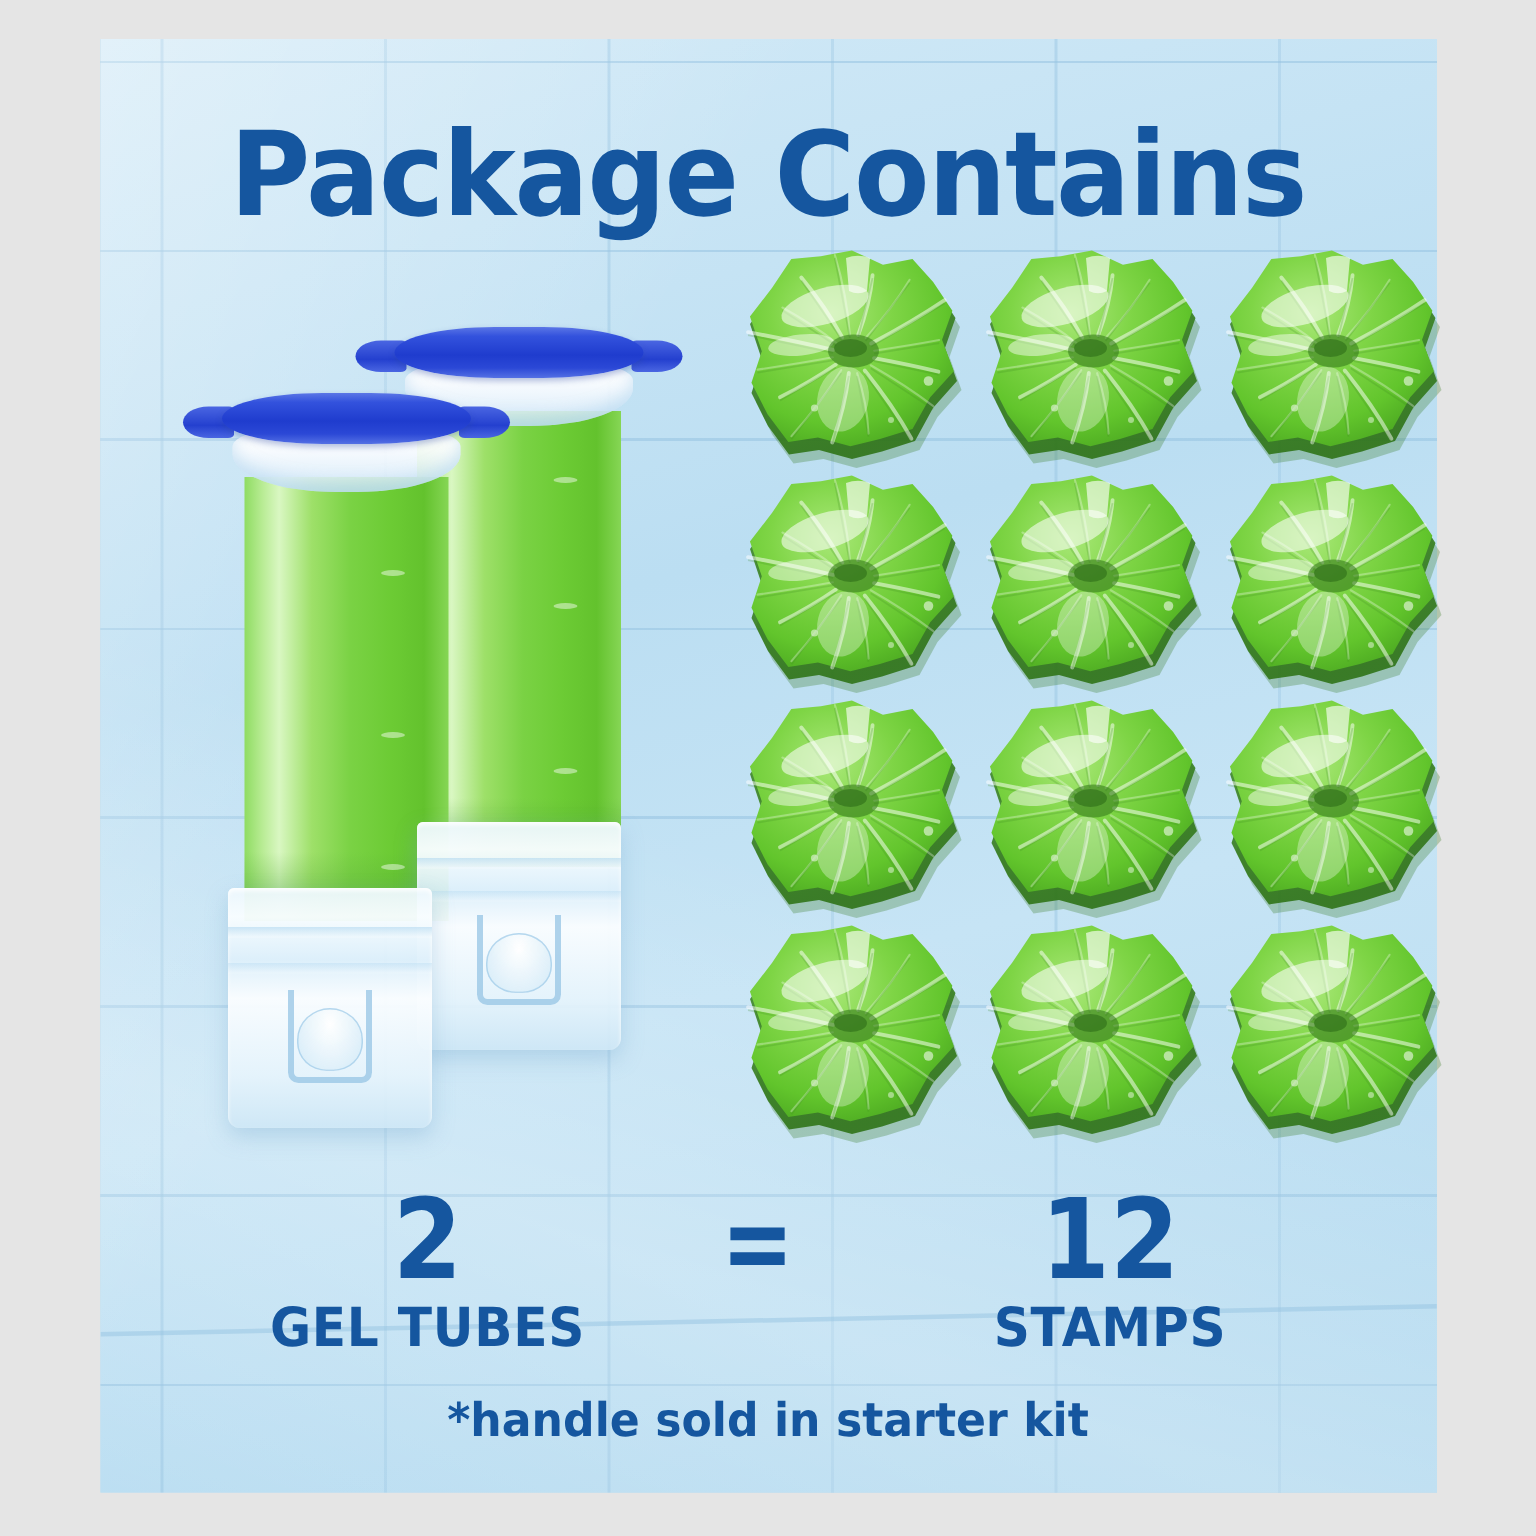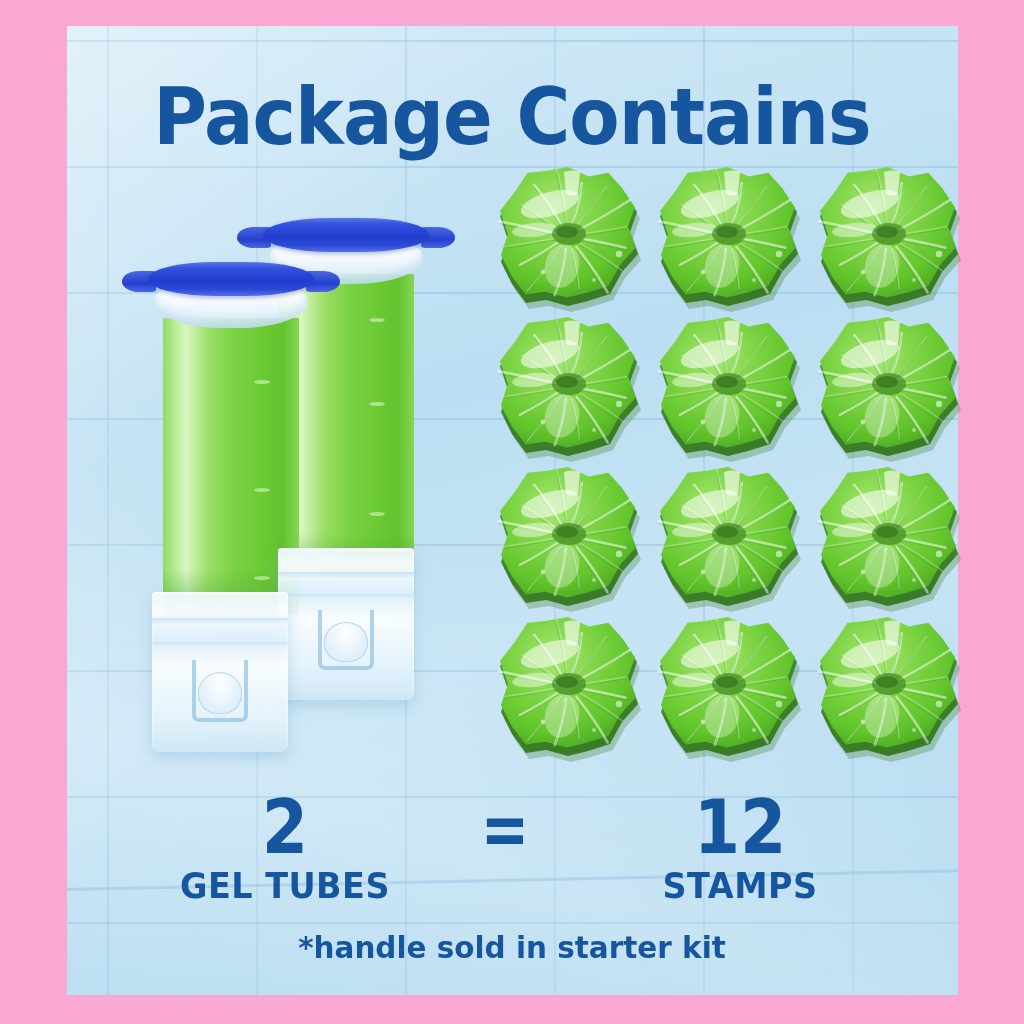--- a/index.html
+++ b/index.html
@@ -9,21 +9,21 @@
     height: 1024px;
     background: #ffffff;
     font-family: "Liberation Sans", sans-serif;
     overflow: hidden;
   }
 
   #stage {
     position: relative;
     width: 1024px;
     height: 1024px;
-    background: #f9a8d4;
+    background: #e5e5e5;
   }
 
   
   #tile-bg {
     position: absolute;
     left: 67px;
     top: 26px;
     width: 891px;
     height: 969px;
     background-color: #bfe0f3;

